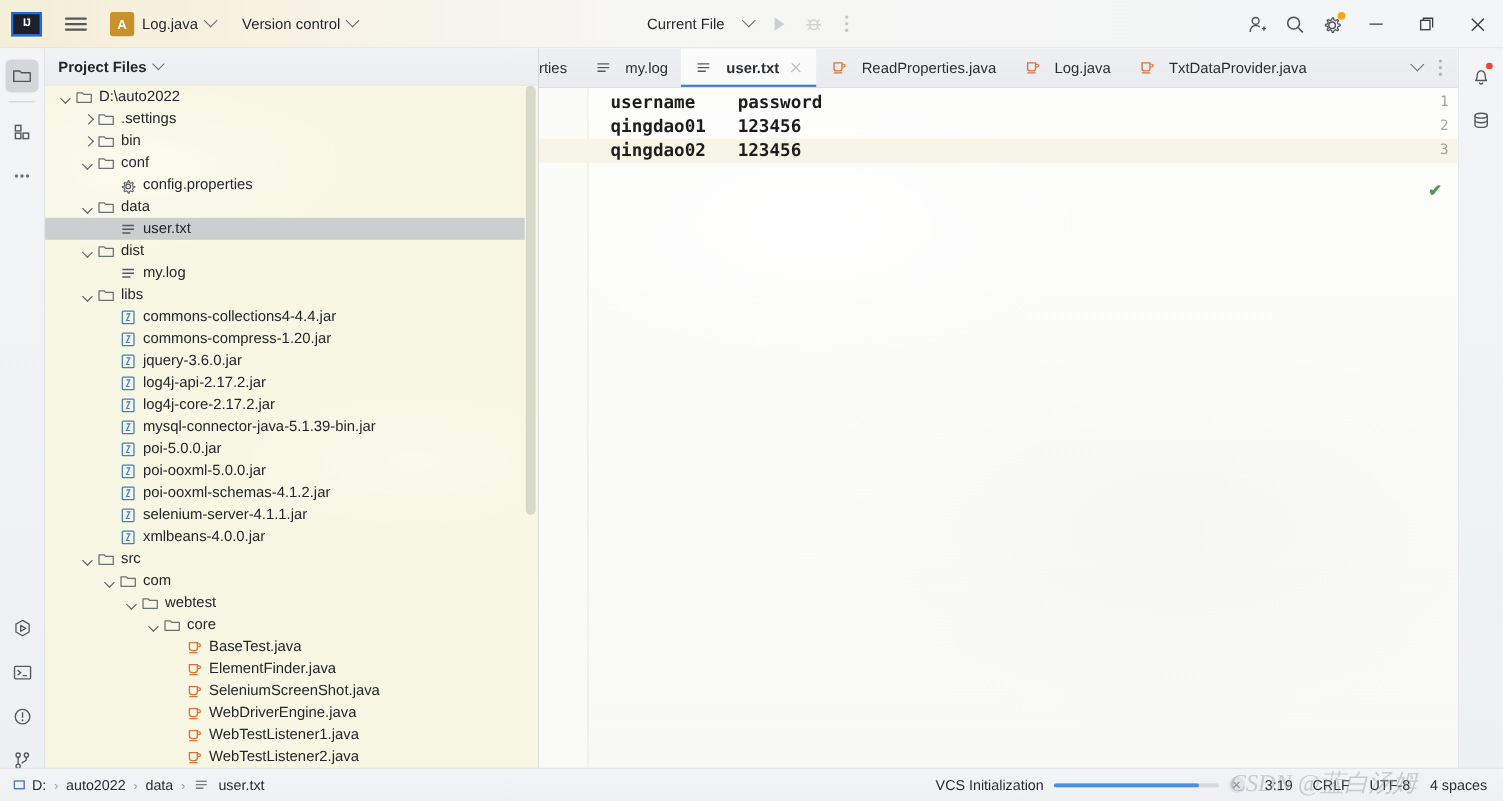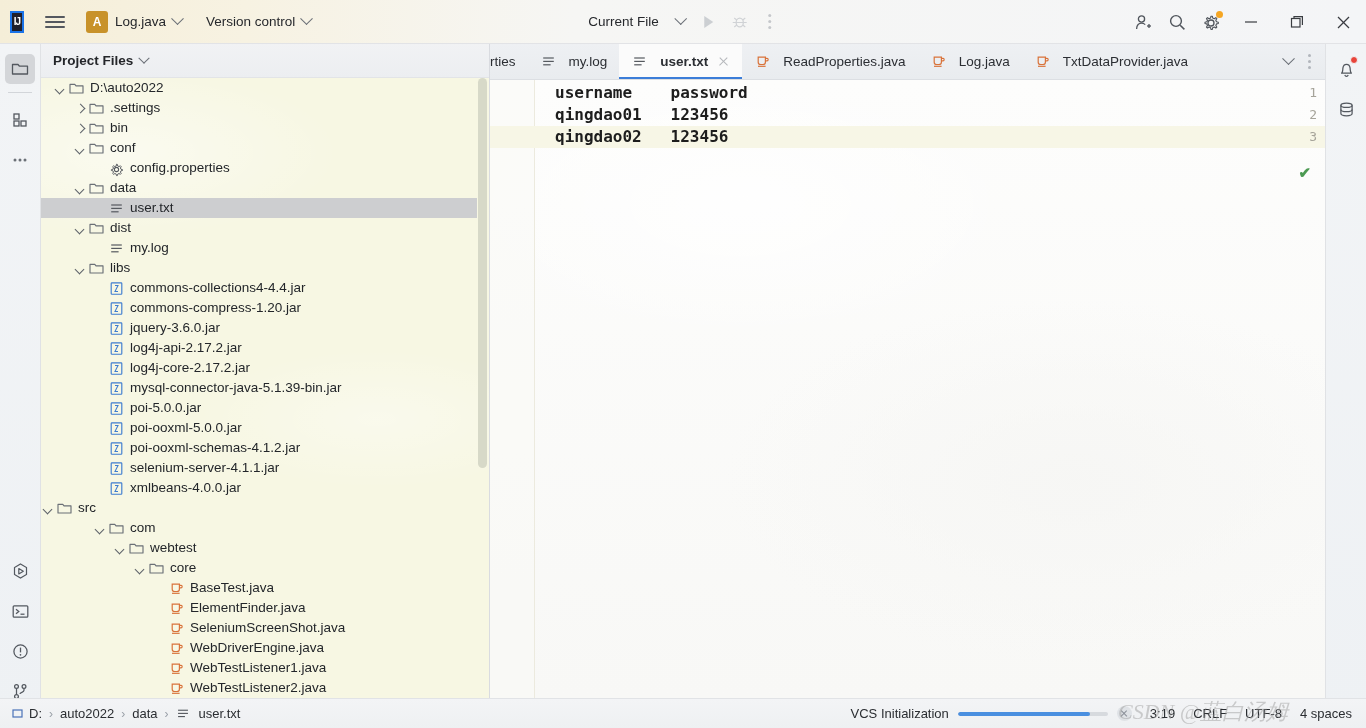--- a/index.html
+++ b/index.html
@@ -17,21 +17,21 @@
 
   
   .titlebar {
     position: absolute; top: 0; left: 0; width: 1366px; height: 44px;
     background: linear-gradient(90deg,#f5eed8 0%, #f7f2e2 18%, #f6f6f4 42%, #f4f5f7 100%);
     display: flex; align-items: center;
     border-bottom: 1px solid #e2e3e6;
   }
   .tb-left { display: flex; align-items: center; gap: 0; padding-left: 8px; }
   .idea-logo {
-    width: 14px; height: 22px; margin-left: 2px;
+    width: 28px; height: 22px; margin-left: 2px;
     border: 2px solid #1a73e8; background: #1f1f2b;
     color: #fff; font-size: 10px; font-weight: bold;
     display: flex; align-items: center; justify-content: center;
     letter-spacing: -1px;
     font-family: "Liberation Sans", sans-serif;
   }
   .hamburger { width: 34px; height: 30px; margin-left: 14px;
     display: flex; flex-direction: column; justify-content: center; align-items: center; gap: 3px; }
   .hamburger i { display: block; width: 20px; height: 2px; background: #54585f; border-radius: 1px; }
   .proj-chip { display: flex; align-items: center; gap: 7px; margin-left: 14px; }
@@ -554,21 +554,21 @@
         <div class="row" style="position: absolute; top: 400px; left: 0px; right: 0px; padding-left: 52px;">
           <span class="arrow"></span>
           <span class="ico">
             <svg width="15" height="15" viewBox="0 0 15 15">
               <rect x="2.2" y="1.8" width="10.6" height="11.4" fill="none" stroke="#3f7dd0" stroke-width="1.15" rx="0.8"></rect>
               <path d="M6 4.4 H9 L6 10.4 H9" fill="none" stroke="#3f7dd0" stroke-width="1.05"></path>
             </svg>
           </span>
           <span class="lbl">xmlbeans-4.0.0.jar</span>
         </div>
-        <div class="row" style="position: absolute; top: 420px; left: 0px; right: 0px; ">
+        <div class="row" style="position: absolute; top: 420px; left: 0px; right: 0px; padding-left: 32px;">
           <span class="arrow down"></span>
           <span class="ico">
             <svg width="15" height="15" viewBox="0 0 15 15">
               <path d="M1 3.4 H5.8 L7 4.8 H14 V12 H1 Z" fill="none" stroke="#6b7077" stroke-width="1.15" stroke-linejoin="round"></path>
             </svg>
           </span>
           <span class="lbl">src</span>
         </div>
         <div class="row" style="position: absolute; top: 440px; left: 0px; right: 0px; padding-left: 52px;">
           <span class="arrow down"></span>

